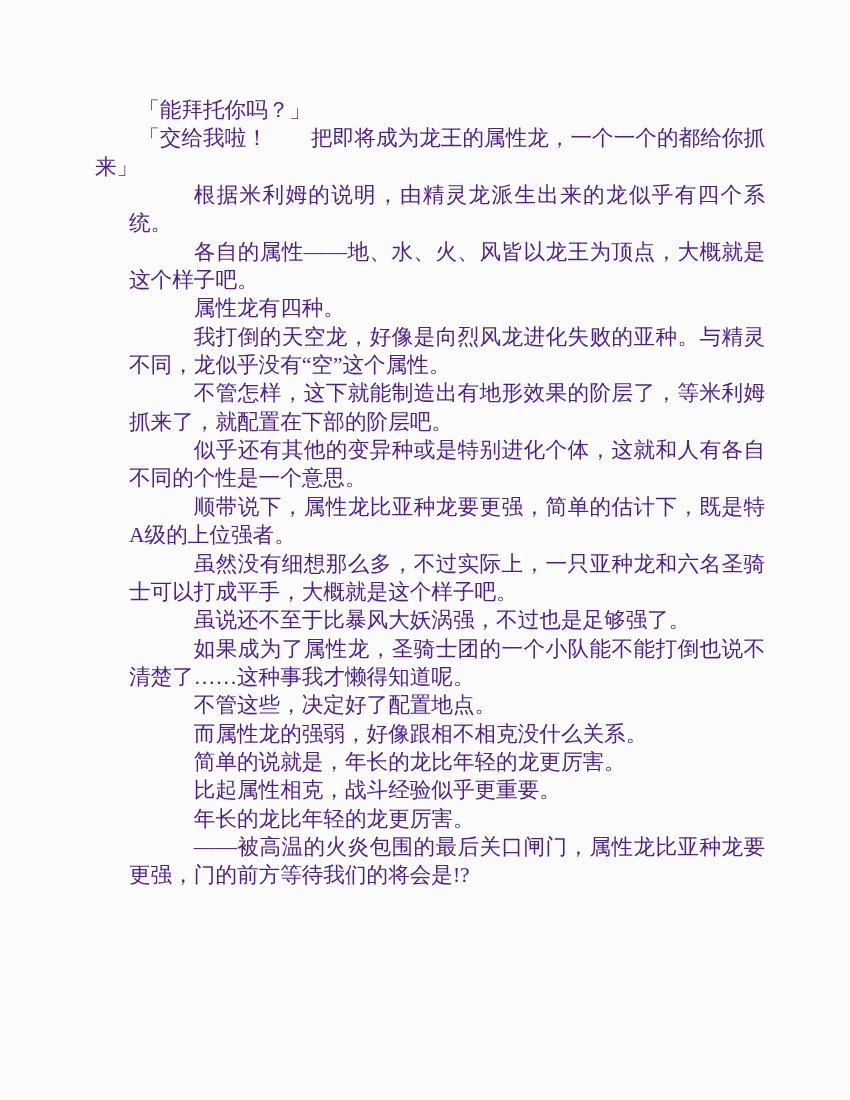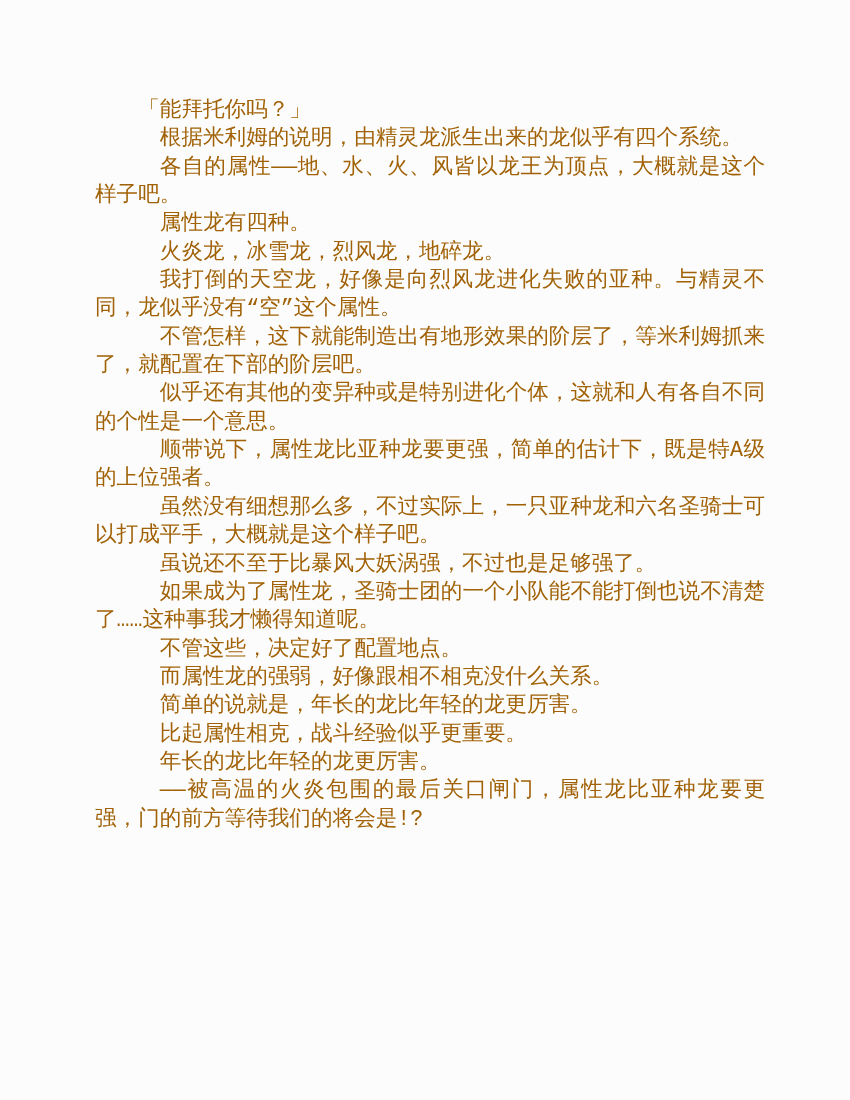--- a/index.html
+++ b/index.html
@@ -30,35 +30,36 @@
     text-align: justify;
     text-justify: inter-ideograph;
     line-break: strict;
   }
   .text-block p {
     margin: 0;
     padding: 0;
   }
   .text-block p.narration {
     text-indent: 3em;
+    margin-left: 34px;
   }
   .text-block p.dialogue {
     text-indent: 2em;
   }
 </style>
 </head>
 <body>
 
 <div class="page" style="background: rgb(252, 252, 252);">
-  <div class="text-block" style="color: #a16207; font-family: Liberation Mono, monospace;">
+  <div class="text-block" style="color: #4c1d95;">
       <p class="dialogue">「能拜托你吗？」</p>
+      <p class="dialogue">「交给我啦！　　把即将成为龙王的属性龙，一个一个的都给你抓来」</p>
       <p class="narration">根据米利姆的说明，由精灵龙派生出来的龙似乎有四个系统。</p>
       <p class="narration">各自的属性——地、水、火、风皆以龙王为顶点，大概就是这个样子吧。</p>
       <p class="narration">属性龙有四种。</p>
-      <p class="narration">火炎龙，冰雪龙，烈风龙，地碎龙。</p>
       <p class="narration">我打倒的天空龙，好像是向烈风龙进化失败的亚种。与精灵不同，龙似乎没有“空”这个属性。</p>
       <p class="narration">不管怎样，这下就能制造出有地形效果的阶层了，等米利姆抓来了，就配置在下部的阶层吧。</p>
       <p class="narration">似乎还有其他的变异种或是特别进化个体，这就和人有各自不同的个性是一个意思。</p>
       <p class="narration">顺带说下，属性龙比亚种龙要更强，简单的估计下，既是特A级的上位强者。</p>
       <p class="narration">虽然没有细想那么多，不过实际上，一只亚种龙和六名圣骑士可以打成平手，大概就是这个样子吧。</p>
       <p class="narration">虽说还不至于比暴风大妖涡强，不过也是足够强了。</p>
       <p class="narration">如果成为了属性龙，圣骑士团的一个小队能不能打倒也说不清楚了……这种事我才懒得知道呢。</p>
       <p class="narration">不管这些，决定好了配置地点。</p>
       <p class="narration">而属性龙的强弱，好像跟相不相克没什么关系。</p>
       <p class="narration">简单的说就是，年长的龙比年轻的龙更厉害。</p>

